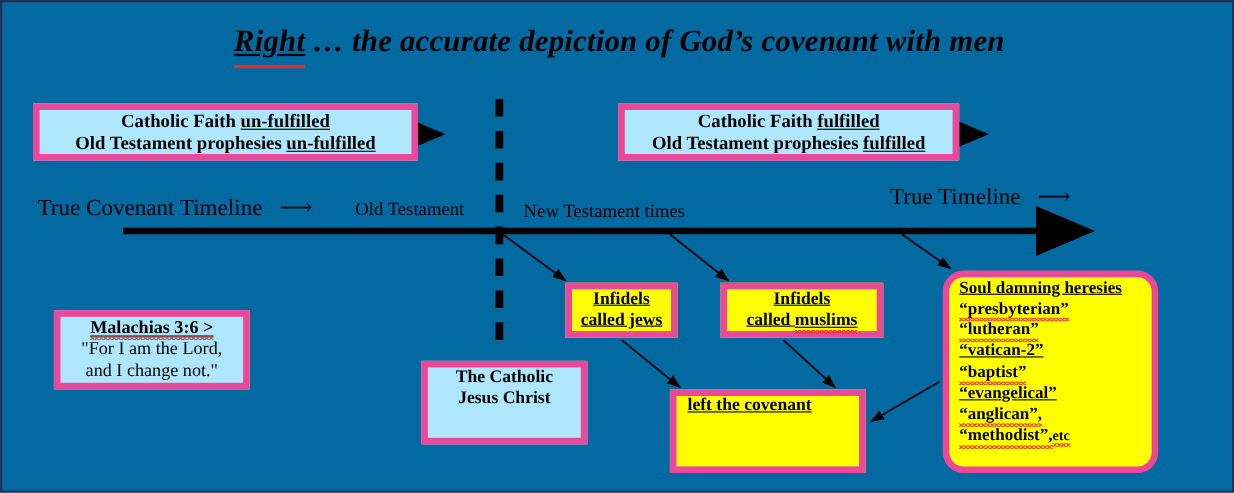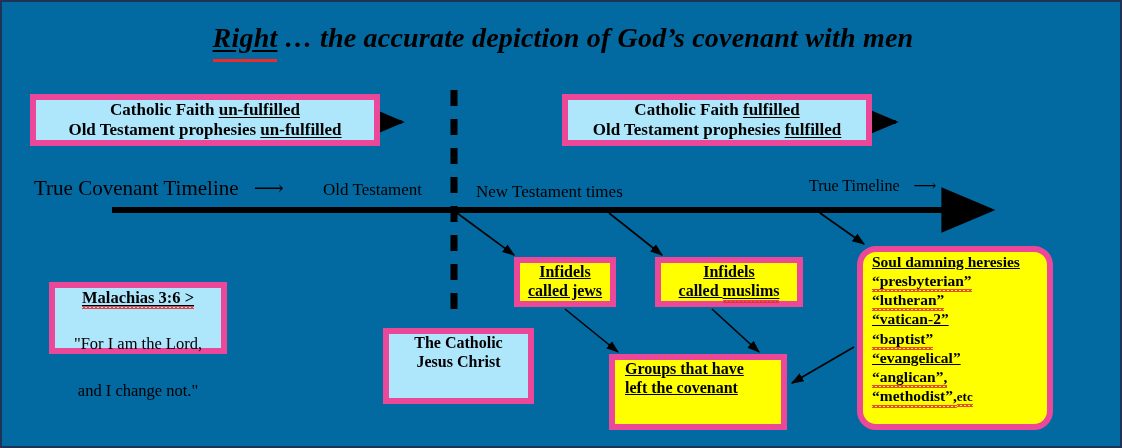--- a/index.html
+++ b/index.html
@@ -81,38 +81,38 @@
       repeating-linear-gradient(135deg, #e03030 0 1px, transparent 1px 2px),
       repeating-linear-gradient(45deg, #e03030 0 1px, transparent 1px 2px);
     background-size: 4px 3px;
     opacity: .85;
   }
   .sq.u { text-decoration: underline; text-underline-offset: 2px; }
 
   
   #box-unfulfilled { left: 28px;  top: 92px;  width: 350px; height: 52px; font-size: 17px; }
   #box-fulfilled   { left: 560px; top: 92px;  width: 310px; height: 52px; font-size: 17px; }
-  #box-malachias   { left: 47px;  top: 280px; width: 178px; height: 72px; font-size: 16.5px; gap: 27px; }
+  #box-malachias   { left: 47px;  top: 280px; width: 178px; height: 72px; font-size: 16.5px; }
   #box-jesus       { left: 381px; top: 326px; width: 151px; height: 76px; font-size: 16px; }
   #box-jews        { left: 512px; top: 255px; width: 102px; height: 50px; font-size: 16px; }
   #box-muslims     { left: 653px; top: 255px; width: 148px; height: 50px; font-size: 16px; }
   #box-groups      { left: 607px; top: 352px; width: 178px; height: 76px; font-size: 16px; padding-left: 10px; }
   #box-heresies    { left: 855px; top: 244px; width: 196px; height: 184px; font-size: 15.5px; padding-left: 9px; border-radius: 19px; }
   #box-heresies .ln { margin: 0.5px 0; }
 
   
   .tl-label {
     position: absolute;
     font-weight: normal;
     white-space: nowrap;
   }
   #lbl-true-cov  { left: 32px;  top: 174px; font-size: 21px; }
   #lbl-old-test  { left: 321px; top: 178px; font-size: 17px; }
   #lbl-new-test  { left: 474px; top: 180px; font-size: 17px; }
-  #lbl-true-tl   { left: 807px; top: 174px; font-size: 16px; }
+  #lbl-true-tl   { left: 807px; top: 164px; font-size: 21px; }
 
   
   #overlay {
     position: absolute;
     left: 0; top: 0;
     width: 1122px;
     height: 448px;
     pointer-events: none;
   }
 </style>
@@ -215,21 +215,20 @@
     <span class="ln">Infidels</span>
     <span class="ln">called jews</span>
   </div>
 
   <div class="box yellow center" id="box-muslims">
     <span class="ln">Infidels</span>
     <span class="ln"><span>called </span><span class="sq u">muslims</span></span>
   </div>
 
   <div class="box yellow left" id="box-groups">
-    <span class="ln">Groups that have</span>
     <span class="ln">left the covenant</span>
   </div>
 
   <div class="box yellow left" id="box-heresies">
     <span class="ln">Soul damning heresies</span>
     <span class="ln"><span class="sq">“presbyterian”</span></span>
     <span class="ln"><span class="sq">“lutheran”</span></span>
     <span class="ln">“vatican-2”</span>
     <span class="ln"><span class="sq">“baptist”</span></span>
     <span class="ln">“evangelical”</span>

